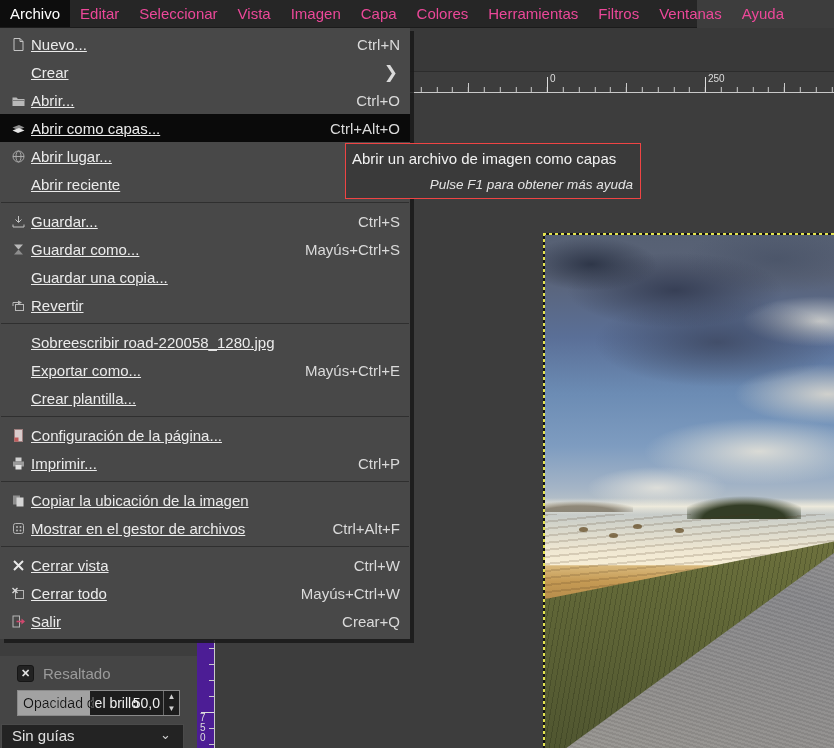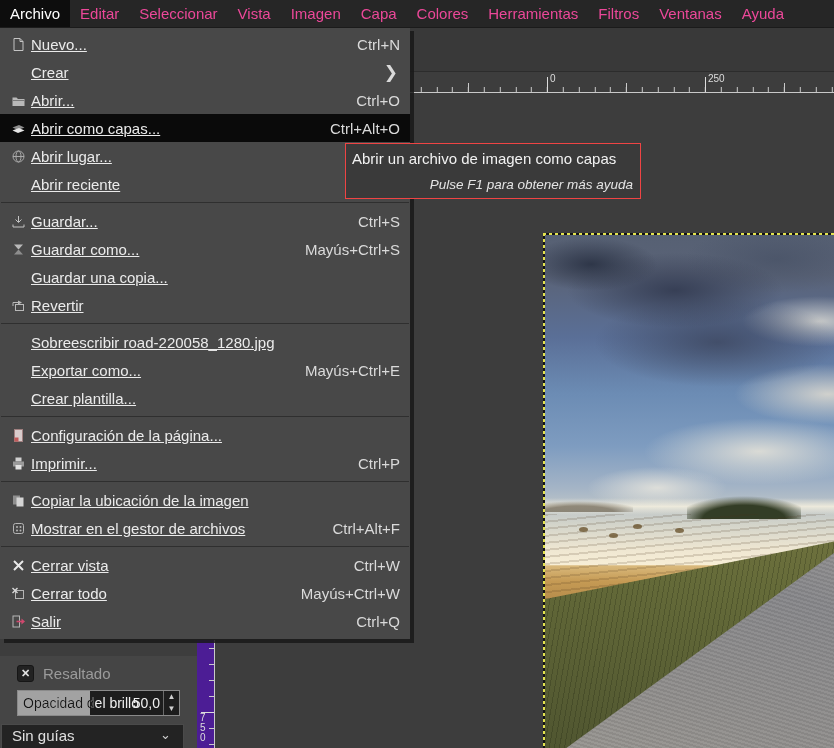--- a/index.html
+++ b/index.html
@@ -3,21 +3,21 @@
 <meta charset="utf-8">
 <style>
   html,body{margin:0;padding:0;}
   body{
     width:834px;height:748px;position:relative;overflow:hidden;
     background:#3d3d3d;font-family:"Liberation Sans",sans-serif;
     -webkit-font-smoothing:antialiased;
   }
   
   .menubar{
-    position:absolute;left:0;top:0;width:834px;height:27px;
+    position:absolute;left:0;top:0;width:697px;height:27px;
     background:#262626;display:flex;align-items:stretch;z-index:55;
     border-bottom:1px solid #1b1b1b;
   }
   .menubar .mb-item{
     padding:0 10px;line-height:27px;font-size:15px;color:#ec4899;cursor:default;
     white-space:nowrap;
   }
   .menubar .mb-item.active{background:#0d0d0d;color:#fff;}
   
   .toolstrip{position:absolute;left:0;top:28px;width:834px;height:43px;background:#393939;z-index:1;}
@@ -402,21 +402,21 @@
 
   <div class="fm-row">
     <span class="fm-iconcol">
       <svg class="mi-icon" width="15" height="15">
           <rect x="2" y="2" width="6.5" height="11" fill="none" stroke="#b5b5b5"></rect>
           <path d="M5.5 7.5h6" stroke="#d1486e" stroke-width="1.6"></path>
           <polygon points="10.5,4.5 14,7.5 10.5,10.5" fill="#d1486e"></polygon>
         </svg>
     </span>
     <span class="fm-label">Salir</span>
-    <span class="fm-shortcut">Ctrl+Q</span>
+    <span class="fm-shortcut">Crear+Q</span>
   </div>
 
 </div>
 
 <div class="tooltip">
   <div class="tt-line1">Abrir un archivo de imagen como capas</div>
   <div class="tt-line2">Pulse F1 para obtener más ayuda</div>
 </div>
 
 </body></html>

